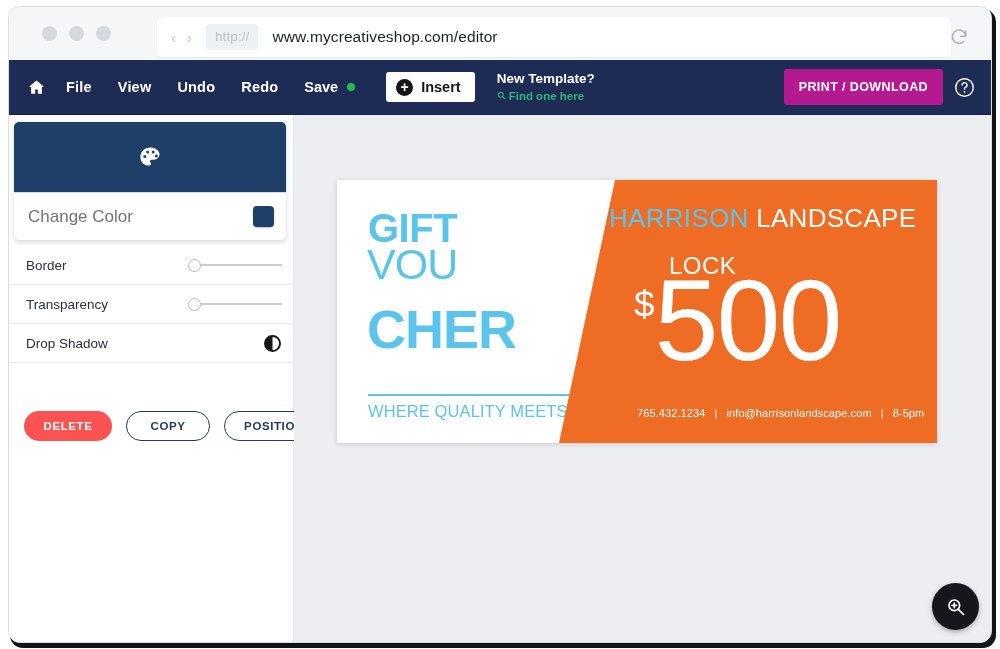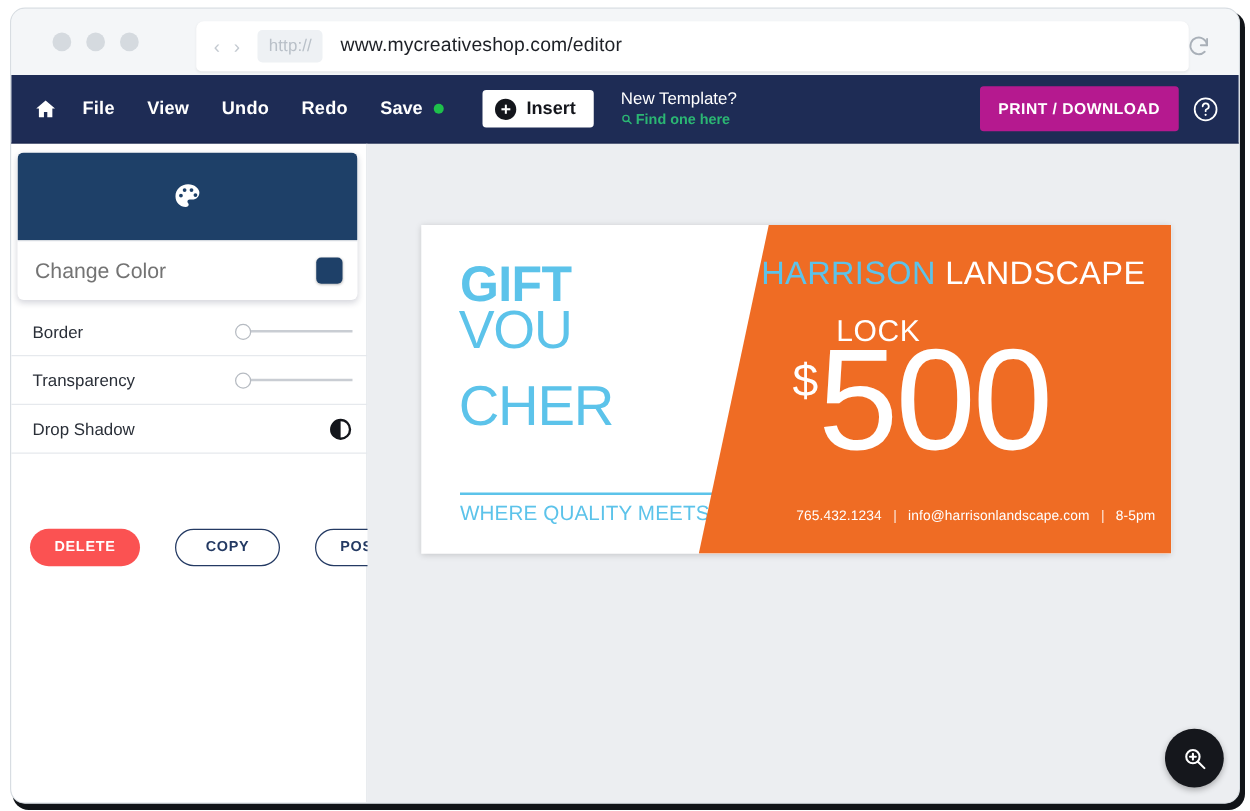--- a/index.html
+++ b/index.html
@@ -85,21 +85,21 @@
   }
   .insert-plus {
     width: 17px; height: 17px; border-radius: 50%;
     background: #14161c; color: #fff;
     display: flex; align-items: center; justify-content: center;
     font-size: 14px; font-weight: bold; line-height: 1; padding-bottom: 1px;
   }
   .insert-label { color: #14161c; font-size: 14.5px; font-weight: bold; }
 
   .template-block { margin-left: 22px; line-height: 1.25; }
-  .template-title { color: #fff; font-size: 13.5px; font-weight: normal; }
+  .template-title { color: #fff; font-size: 13.5px; font-weight: bold; }
   .template-link {
     color: #2bb673; font-size: 11.5px; font-weight: bold;
     display: flex; align-items: center; gap: 3px; margin-top: 1px;
   }
   .mini-search { width: 9px; height: 9px; }
 
   .print-btn {
     position: absolute; right: 48px;
     background: #b5198f; color: #ffffff;
     font-size: 12.5px; font-weight: bold; letter-spacing: .4px;
@@ -165,21 +165,21 @@
     position: absolute; left: 0; top: 260px; width: 285px; height: 24px;
     display: flex; align-items: center; justify-content: center; gap: 8px;
     color: #cfd4da; font-size: 9.5px; letter-spacing: .5px; cursor: pointer;
   }
   .dash-grp { display: flex; gap: 8px; }
   .dash { width: 8px; height: 1.5px; background: #d6dade; }
   .lock-icon { width: 10px; height: 12px; }
   .lock-text { white-space: nowrap; }
 
   
-  .actions { position: absolute; left: 15px; top: 308px; display: flex; gap: 28px; }
+  .actions { position: absolute; left: 15px; top: 296px; display: flex; gap: 14px; }
   .btn {
     height: 30px; border-radius: 15px;
     display: flex; align-items: center; justify-content: center;
     font-size: 11.5px; font-weight: bold; letter-spacing: .6px; cursor: pointer;
   }
   .btn-delete { width: 88px; background: #fb5252; color: #fff; }
   .btn-outline { background: #fff; border: 1.4px solid #243a63; color: #243a63; }
   .btn-copy { width: 84px; }
   .btn-position { width: 100px; }
 
@@ -201,21 +201,21 @@
     color: #5cc3ea; font-size: 40px; font-weight: bold;
     letter-spacing: -.5px; line-height: 1;
   }
   .v-vou {
     position: absolute; left: 30px; top: 64px;
     color: #5cc3ea; font-size: 43px; font-weight: normal;
     line-height: .95; letter-spacing: -1px;
   }
   .v-cher {
     position: absolute; left: 30px; top: 124px;
-    color: #5cc3ea; font-size: 45px; font-weight: normal;
+    color: #5cc3ea; font-size: 54px; font-weight: bold;
     line-height: .95; letter-spacing: -1px;
   }
   .v-rule {
     position: absolute; left: 31px; top: 214px;
     width: 212px; height: 2px; background: #5cc3ea;
   }
   .v-tag {
     position: absolute; left: 31px; top: 222px;
     color: #5cc3ea; font-size: 16.5px; letter-spacing: .1px;
     font-family: "Liberation Sans Narrow", "Liberation Sans", sans-serif;

